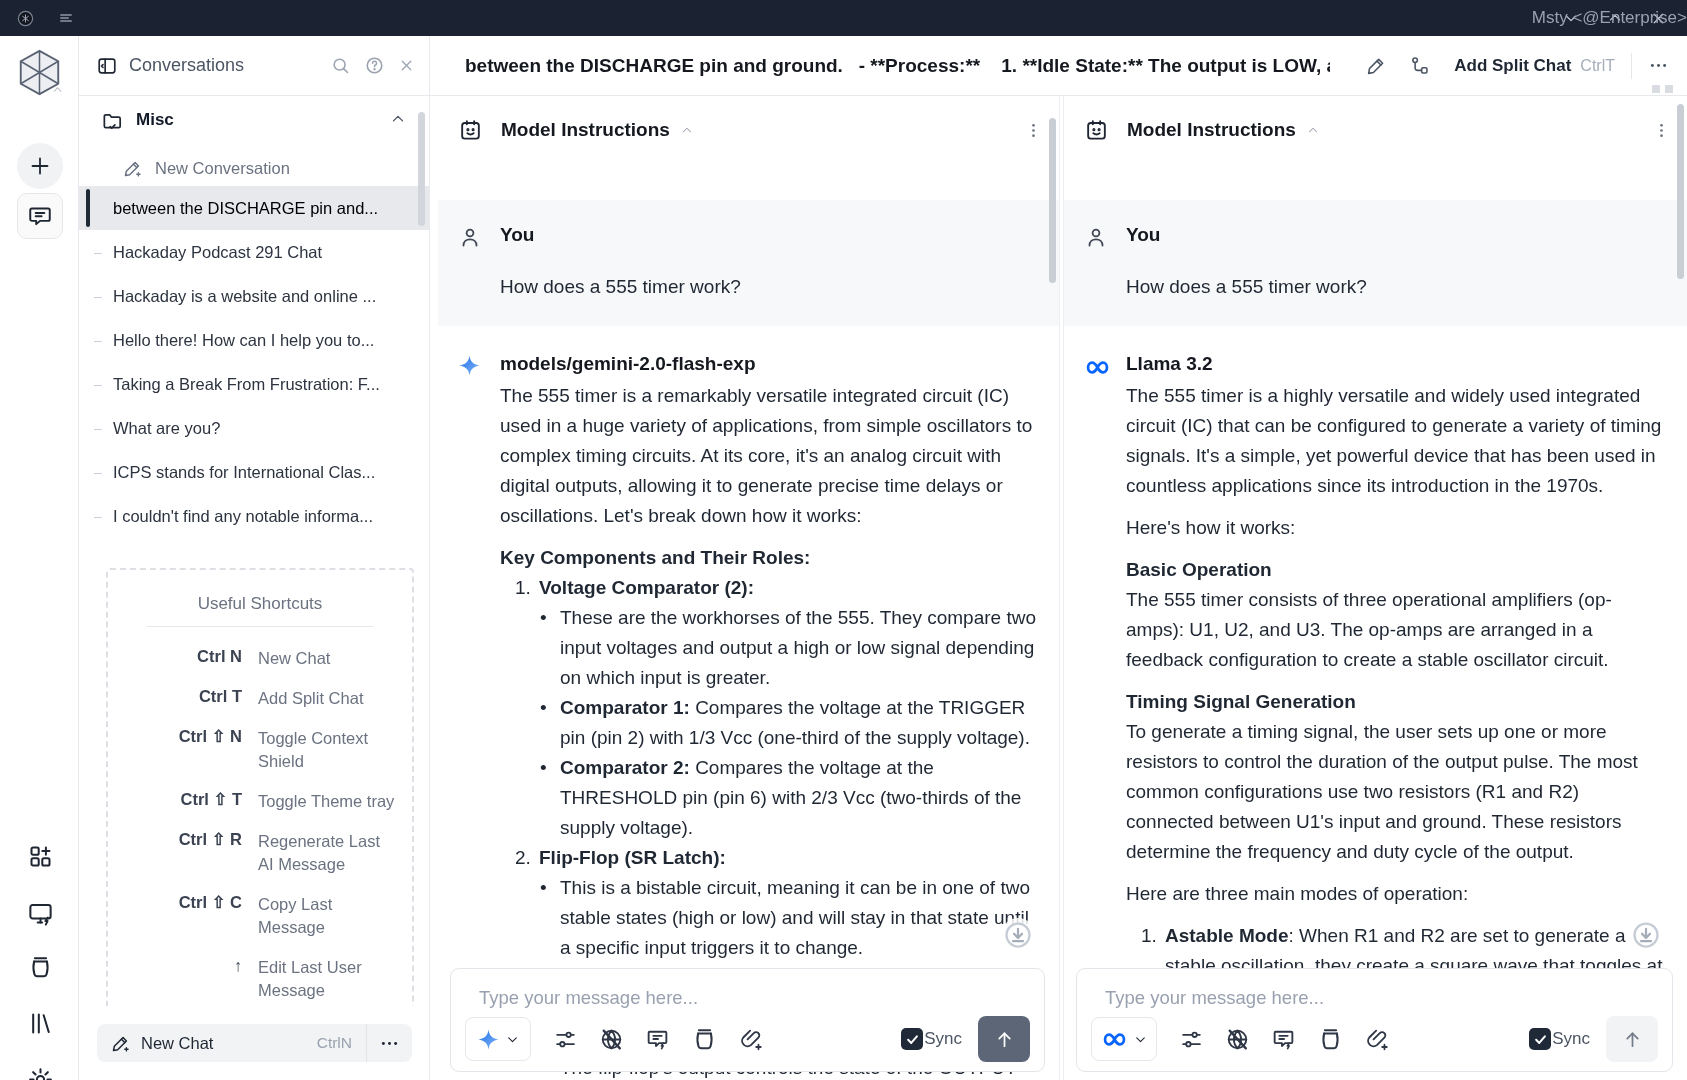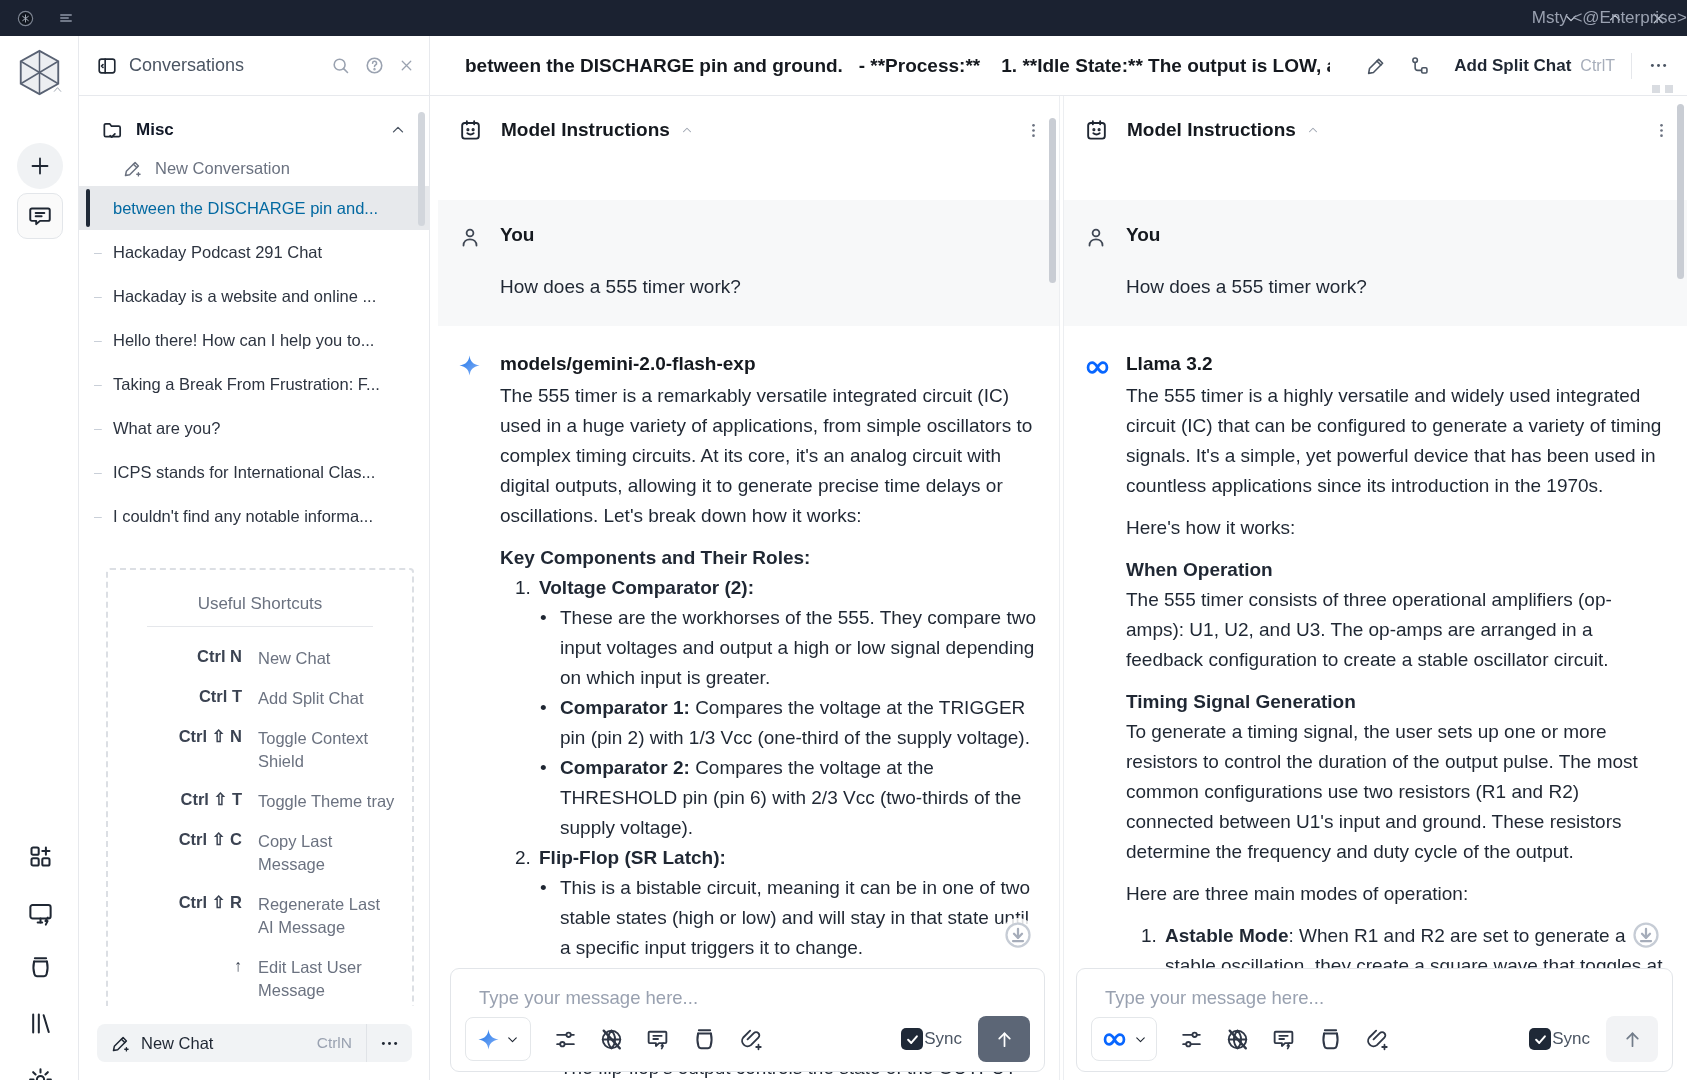--- a/index.html
+++ b/index.html
@@ -22,27 +22,27 @@
 .rail-btn{position:absolute;left:17px;width:46px;height:46px;border-radius:50%;background:#f0f2f4;display:flex;align-items:center;justify-content:center}
 .rail-btn.chat{border-radius:10px;background:#fafafa;border:1px solid #e3e6ea}
 .rail-ico{position:absolute;left:26px;width:28px;height:28px;display:flex;align-items:center;justify-content:center}
 
 
 .sb{position:absolute;left:79px;top:36px;bottom:0;width:351px;border-right:1px solid #e7e9ed}
 .sb-header{height:60px;border-bottom:1px solid #e7e9ed;display:flex;align-items:center;padding:0 14px 0 17px}
 .sb-title{font-size:18px;color:#4b5563;margin-left:11px;flex:1}
 .sb-hic{display:flex;align-items:center;gap:13px;color:#9aa2b0}
 .sb-body{position:absolute;top:60px;left:0;right:0;bottom:74px;overflow:hidden}
-.sb-row-folder{display:flex;align-items:center;height:40px;margin-top:14px;padding:0 22px}
+.sb-row-folder{display:flex;align-items:flex-start;height:40px;margin-top:14px;padding:0 22px}
 .sb-folder-label{font-weight:700;font-size:17px;color:#111827;margin-left:12px;flex:1}
 .sb-newconv{display:flex;align-items:center;height:36px;padding-left:32px;color:#6b7280;font-size:16.5px;cursor:pointer}
 .sb-newconv span{margin-left:12px}
 .conv-item{position:relative;height:44px;display:flex;align-items:center;padding-left:34px;font-size:16.5px;color:#2d3440;cursor:pointer;white-space:nowrap}
 .conv-item .dash{position:absolute;left:15px;color:#c9cfd8;font-size:14px}
-.conv-item.sel{background:#e7e9ec;color:#0369a1}
+.conv-item.sel{background:#e7e9ec;color:#000000}
 .conv-item.sel .bar{position:absolute;left:7px;top:3px;bottom:3px;width:4px;background:#1f2937;border-radius:2px}
 .sb-thumb{position:absolute;right:4px;top:76px;width:7px;height:114px;border-radius:4px;background:#d2d6dc}
 .shortcuts{margin:30px 15px 0 27px;border:2px dashed #dcdfe4;border-radius:4px;padding:24px 16px 14px}
 .sc-title{width:226px;margin:0 auto;text-align:center;color:#6b7280;font-size:17px;padding-bottom:12px;border-bottom:1px solid #e5e7eb}
 .sc-rows{margin-top:20px}
 .sc-row{display:flex;margin-bottom:17px}
 .sc-keys{width:118px;text-align:right;font-weight:700;font-size:16.5px;color:#3b4352;flex:none}
 .sc-label{margin-left:16px;font-size:16.5px;color:#6b7280;line-height:23px;max-width:172px}
 .sb-footer{position:absolute;left:18px;right:17px;bottom:18px;height:38px;display:flex}
 .nc-main{flex:1;background:#f1f3f5;border-radius:8px 0 0 8px;display:flex;align-items:center;padding:0 14px;cursor:pointer}
@@ -322,26 +322,26 @@
             </div>
             <div class="sc-row">
               <div class="sc-keys">Ctrl ⇧ N</div>
               <div class="sc-label">Toggle Context Shield</div>
             </div>
             <div class="sc-row">
               <div class="sc-keys">Ctrl ⇧ T</div>
               <div class="sc-label">Toggle Theme tray</div>
             </div>
             <div class="sc-row">
+              <div class="sc-keys">Ctrl ⇧ R</div>
+              <div class="sc-label">Regenerate Last AI Message</div>
+            </div>
+            <div class="sc-row">
               <div class="sc-keys">Ctrl ⇧ C</div>
               <div class="sc-label">Copy Last Message</div>
-            </div>
-            <div class="sc-row">
-              <div class="sc-keys">Ctrl ⇧ R</div>
-              <div class="sc-label">Regenerate Last AI Message</div>
             </div>
             <div class="sc-row">
               <div class="sc-keys">↑</div>
               <div class="sc-label">Edit Last User Message</div>
             </div>
           </div>
       </div>
     </div>
     <div class="sb-thumb"></div>
     <div class="sb-footer">
@@ -630,21 +630,21 @@
           <span class="msg-ico">
               <svg width="27" height="27" viewBox="0 0 24 24" fill="none" stroke="#0866ff" stroke-width="2.4" stroke-linecap="round">
                 <path d="M12 12c-1.2-2.2-2.6-4.3-4.8-4.3C5 7.7 3.6 9.6 3.6 12s1.4 4.3 3.6 4.3c2.2 0 3.6-2.1 4.8-4.3 1.2-2.2 2.6-4.3 4.8-4.3 2.2 0 3.6 1.9 3.6 4.3s-1.4 4.3-3.6 4.3c-2.2 0-3.6-2.1-4.8-4.3z"></path>
               </svg>
             </span>
           <div class="msg-body">
             <div class="msg-name">Llama 3.2</div>
             <div class="blocks">
                 <div class="blk-p"><span>The 555 timer is a highly versatile and widely used integrated circuit (IC) that can be configured to generate a variety of timing signals. It's a simple, yet powerful device that has been used in countless applications since its introduction in the 1970s.</span></div>
                 <div class="blk-p"><span>Here's how it works:</span></div>
-                <div class="blk-h"><span class="b">When Operation</span></div>
+                <div class="blk-h"><span class="b">Basic Operation</span></div>
                 <div class="blk-p"><span>The 555 timer consists of three operational amplifiers (op-amps): U1, U2, and U3. The op-amps are arranged in a feedback configuration to create a stable oscillator circuit.</span></div>
                 <div class="blk-h"><span class="b">Timing Signal Generation</span></div>
                 <div class="blk-p"><span>To generate a timing signal, the user sets up one or more resistors to control the duration of the output pulse. The most common configurations use two resistors (R1 and R2) connected between U1's input and ground. These resistors determine the frequency and duty cycle of the output.</span></div>
                 <div class="blk-p"><span>Here are three main modes of operation:</span></div>
                 <div class="blk-ol">
                   <span class="num">1.</span>
                   <div><span class="b">Astable Mode</span><span>: When R1 and R2 are set to generate a stable oscillation, they create a square wave that toggles at twice the rate</span></div>
                 </div>
               </div>
           </div>

